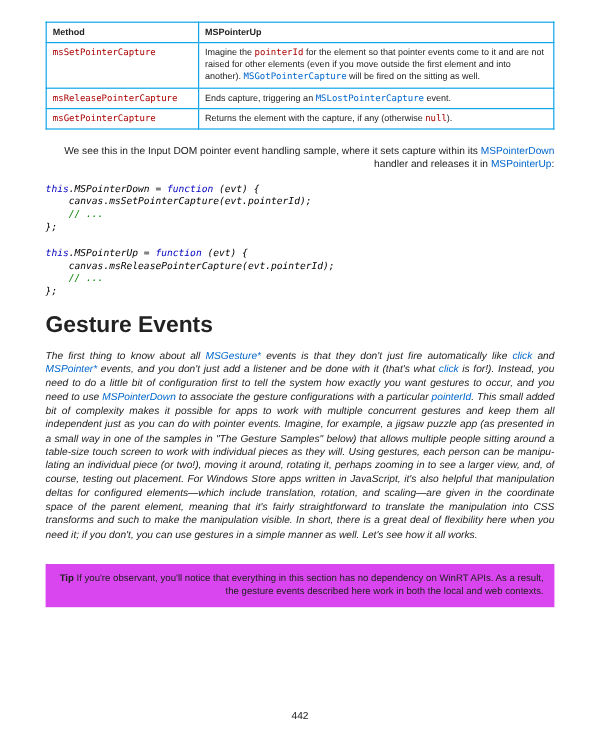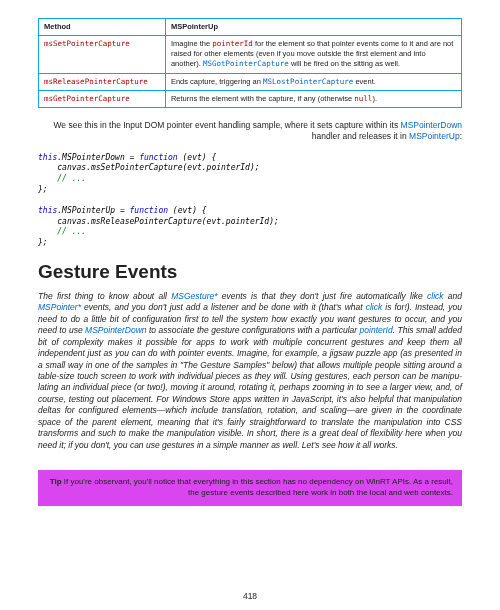--- a/index.html
+++ b/index.html
@@ -116,13 +116,13 @@
 <h2>Gesture Events</h2>
 
 <p class="para justify">
   <span>The first thing to know about all </span><span class="link-blue">MSGesture*</span><span> events is that they don't just fire automatically like </span><span class="link-blue">click</span><span> and </span><span class="link-blue">MSPointer*</span><span> events, and you don't just add a listener and be done with it (that's what </span><span class="link-blue">click</span><span> is for!). Instead, you need to do a little bit of configuration first to tell the system how exactly you want gestures to occur, and you need to use </span><span class="link-blue">MSPointerDown</span><span> to associate the gesture configurations with a particular </span><span class="link-blue">pointerId</span><span>. This small added bit of complexity makes it possible for apps to work with multiple concurrent gestures and keep them all independent just as you can do with pointer events. Imagine, for example, a jigsaw puzzle app (as presented in a small way in one of the samples in "The Gesture Samples" below) that allows multiple people sitting around a table-size touch screen to work with individual pieces as they will. Using gestures, each person can be manipu-lating an individual piece (or two!), moving it around, rotating it, perhaps zooming in to see a larger view, and, of course, testing out placement. For Windows Store apps written in JavaScript, it's also helpful that manipulation deltas for configured elements—which include translation, rotation, and scaling—are given in the coordinate space of the parent element, meaning that it's fairly straightforward to translate the manipulation into CSS transforms and such to make the manipulation visible. In short, there is a great deal of flexibility here when you need it; if you don't, you can use gestures in a simple manner as well. Let's see how it all works.</span>
 </p>
 
 <div class="tipbox">
   <span class="tip-label">Tip</span><span>  If you're observant, you'll notice that everything in this section has no dependency on WinRT APIs. As a result, the gesture events described here work in both the local and web contexts.</span>
 </div>
 
-<div class="pagenum">418</div>
+<div class="pagenum">442</div>
 
 </body></html>

